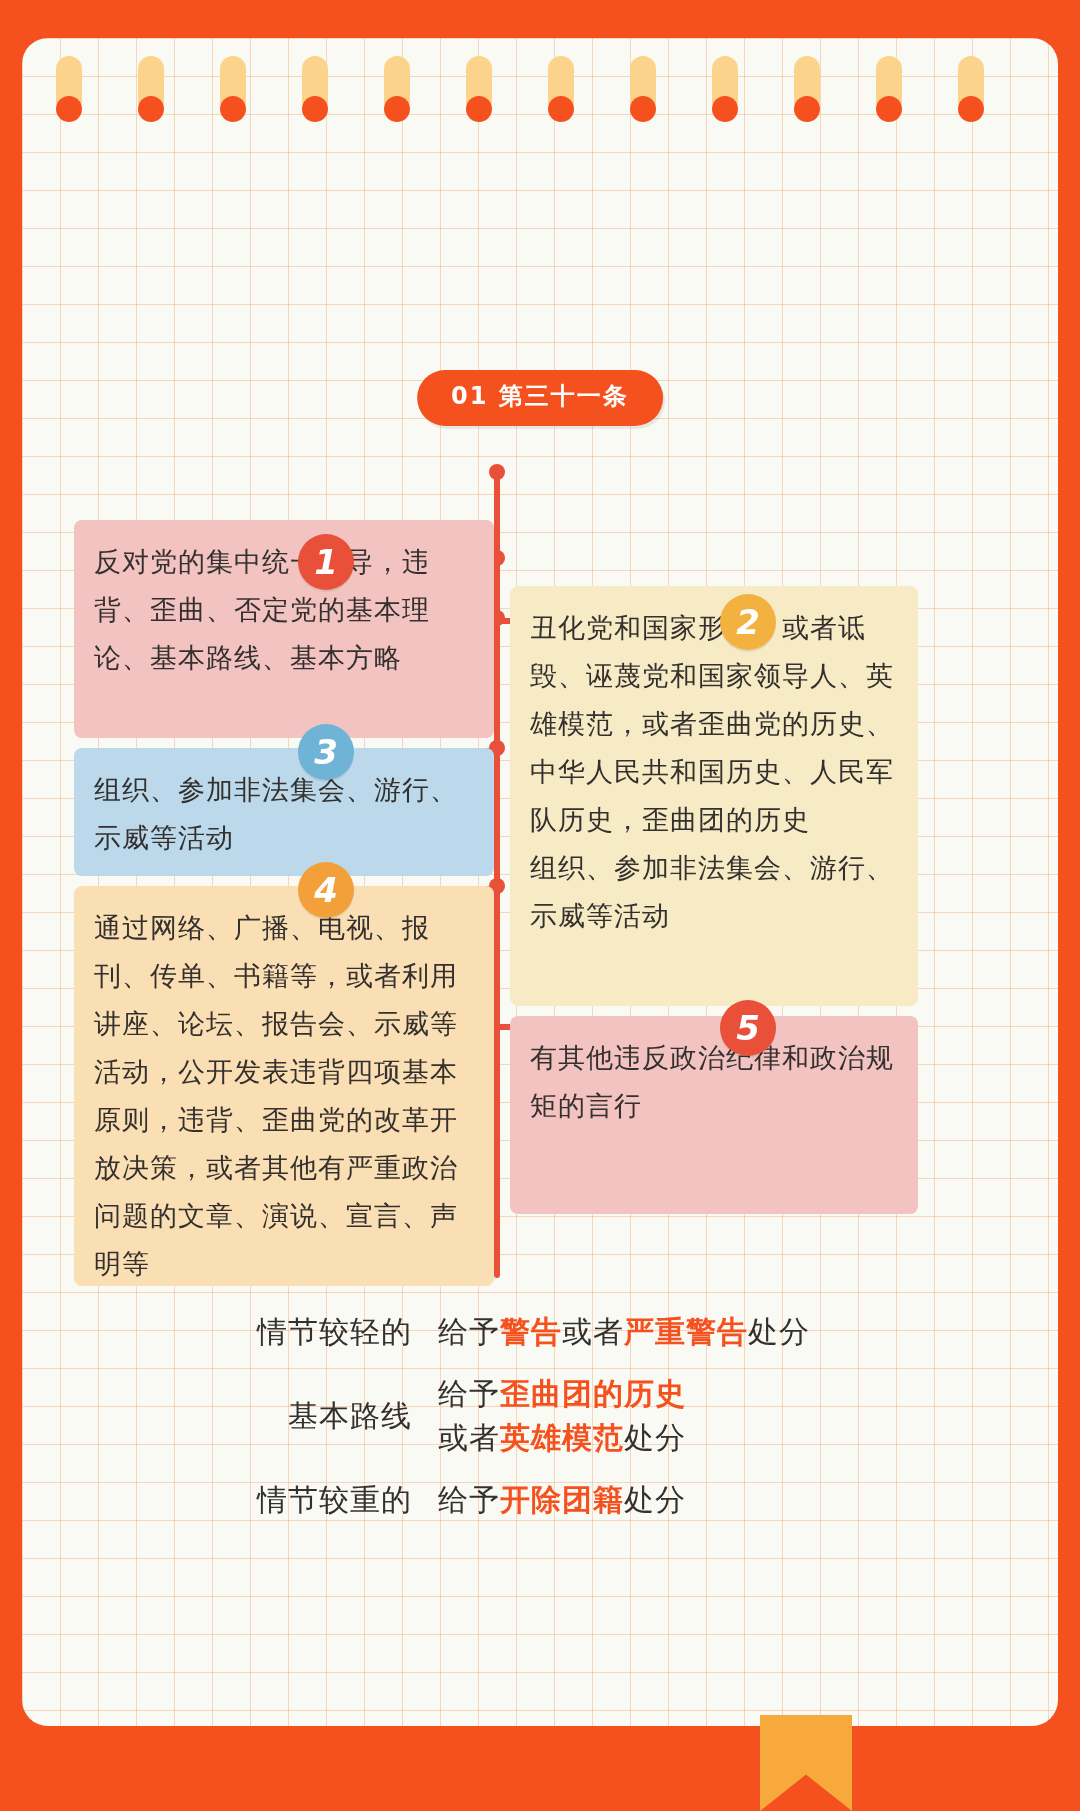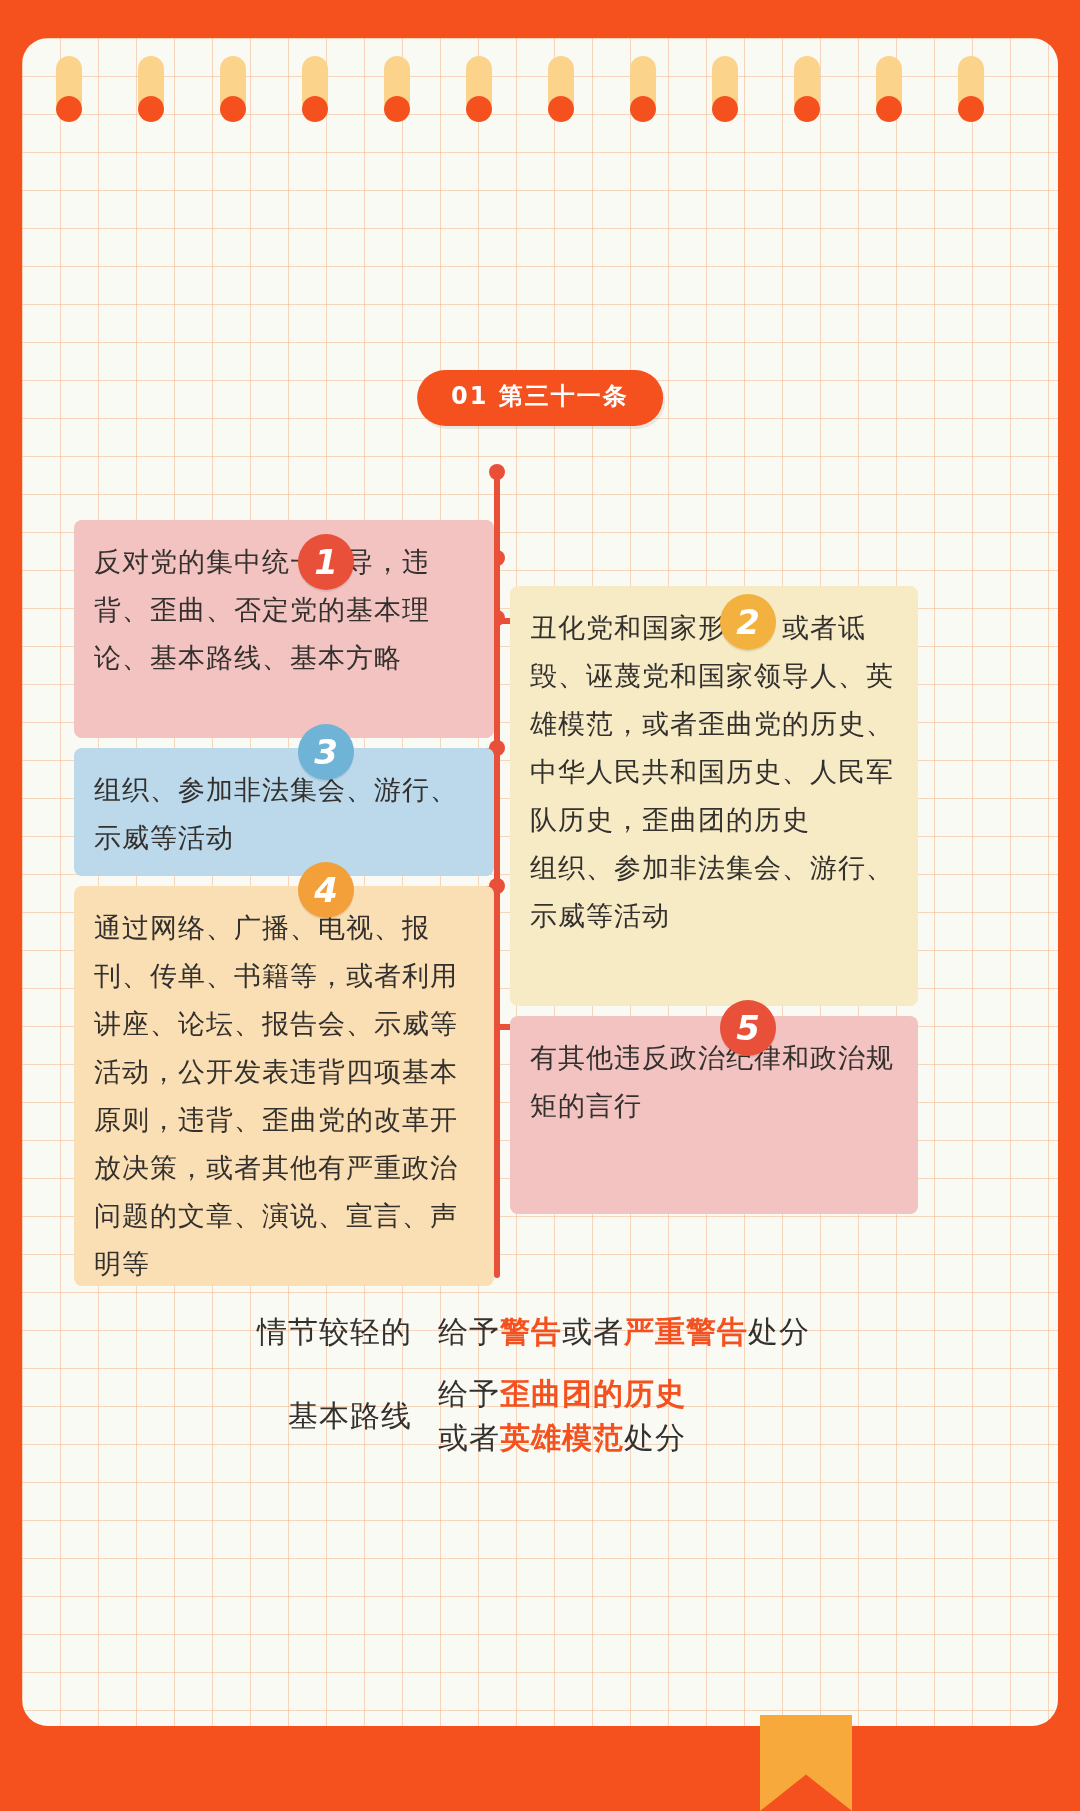--- a/index.html
+++ b/index.html
@@ -172,17 +172,23 @@
         <span>给予</span><span class="hl">警告</span><span>或者</span><span class="hl">严重警告</span><span>处分</span>
       </div>
     </div>
     <div class="prow">
       <div class="plabel">基本路线</div>
       <div class="pval">
         <span>给予</span><span class="hl">歪曲团的历史</span><br>
         <span>或者</span><span class="hl">英雄模范</span><span>处分</span>
       </div>
     </div>
+    <div class="prow">
+      <div class="plabel">情节较重的</div>
+      <div class="pval">
+        <span>给予</span><span class="hl">开除团籍</span><span>处分</span>
+      </div>
+    </div>
   </div>
 
 </div>
 
 <div class="ribbon"></div>
 
 </body></html>

